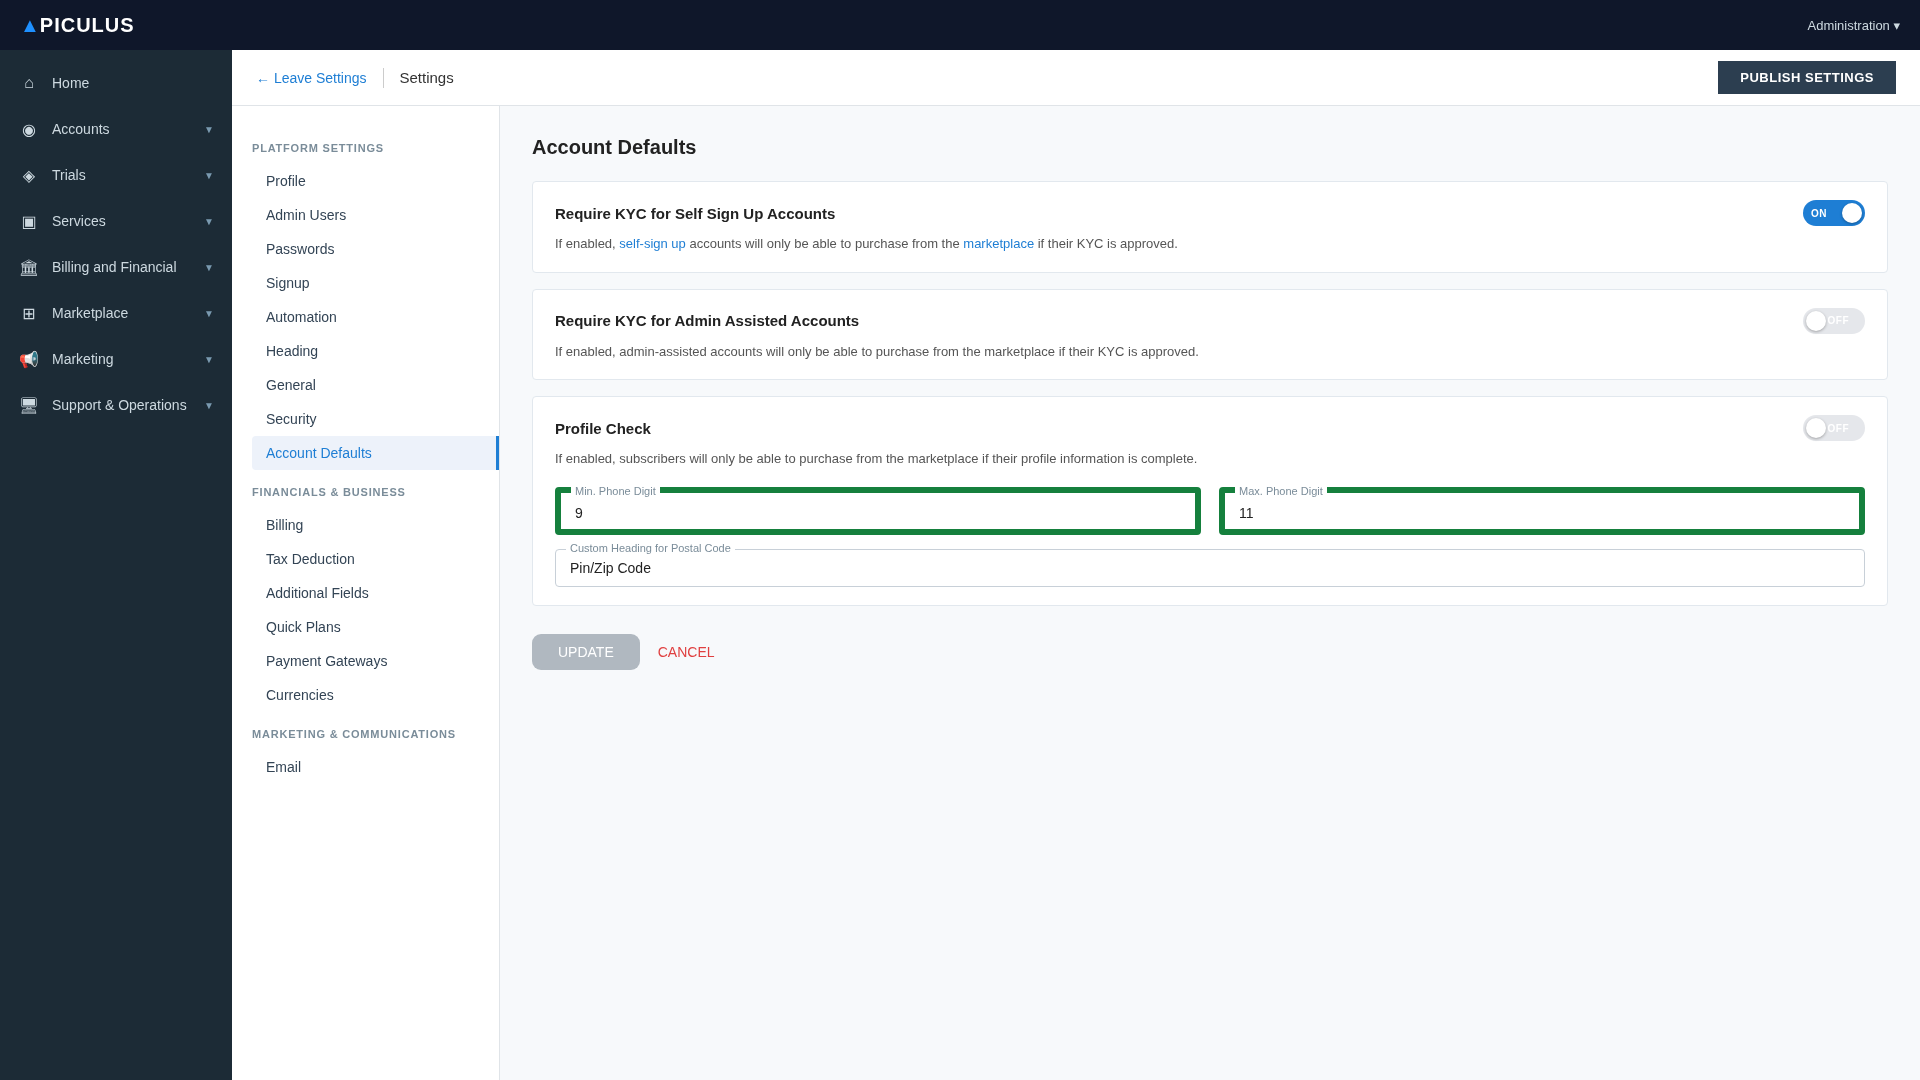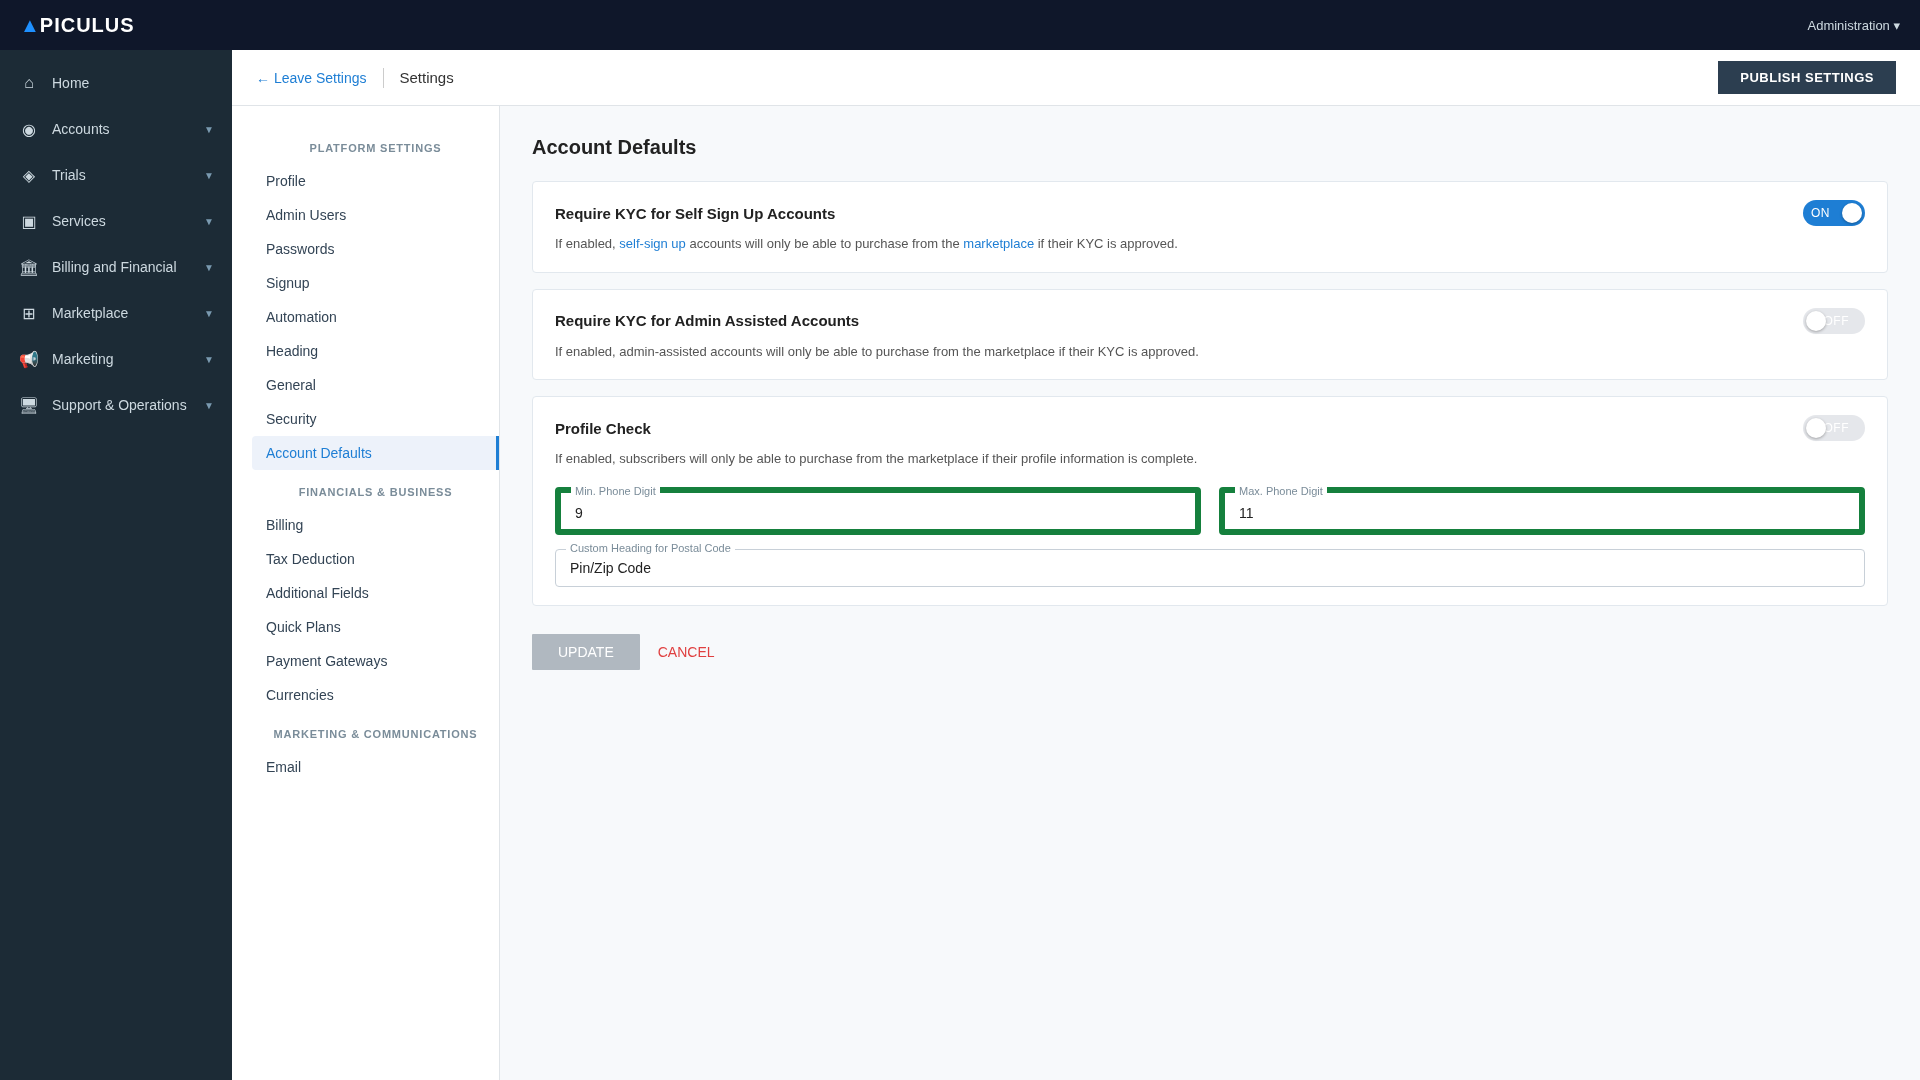--- a/index.html
+++ b/index.html
@@ -143,21 +143,20 @@
       padding: 20px 0 20px 20px;
     }
     .settings-section-title {
       font-size: 11px;
       font-weight: 700;
       color: #7a8c99;
       letter-spacing: 0.8px;
       text-transform: uppercase;
       margin-bottom: 10px;
       margin-top: 16px;
-      text-align: center;
     }
     .settings-nav-item {
       padding: 9px 14px 9px 14px;
       cursor: pointer;
       font-size: 14px;
       color: #334455;
       border-radius: 4px 0 0 4px;
       margin-right: 0;
     }
     .settings-nav-item.active {
@@ -218,22 +217,22 @@
       width: 62px;
       height: 26px;
       position: relative;
       cursor: pointer;
       flex-shrink: 0;
     }
     .toggle-switch.on {
       background: #1e7ed4;
     }
     .toggle-switch .toggle-label {
-      font-size: 12px;
-      font-weight: 400;
+      font-size: 10px;
+      font-weight: 700;
       color: #fff;
       position: absolute;
       letter-spacing: 0.5px;
     }
     .toggle-switch.on .toggle-label { left: 8px; }
     .toggle-switch.off .toggle-label { right: 16px; }
     .toggle-switch .toggle-knob {
       width: 20px;
       height: 20px;
       background: #fff;
@@ -304,21 +303,21 @@
       gap: 18px;
       margin-top: 28px;
     }
     .btn-update {
       background: #b0b8c0;
       color: #fff;
       border: none;
       padding: 10px 26px;
       font-size: 14px;
       cursor: pointer;
-      border-radius: 1px;
+      border-radius: 9px;
       text-transform: uppercase;
       font-weight: 500;
     }
     .btn-cancel {
       background: none;
       border: none;
       color: #e04040;
       font-size: 14px;
       cursor: pointer;
       font-weight: 500;

